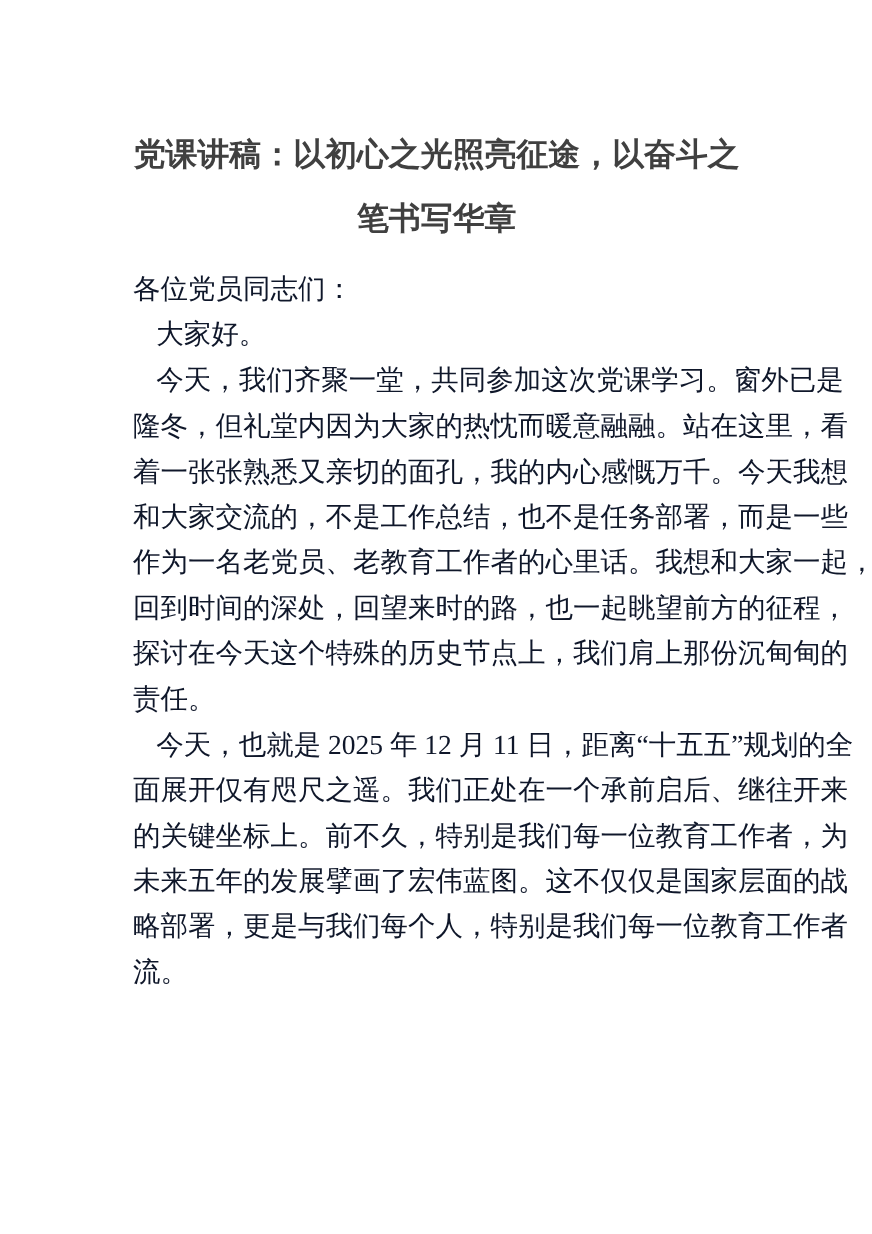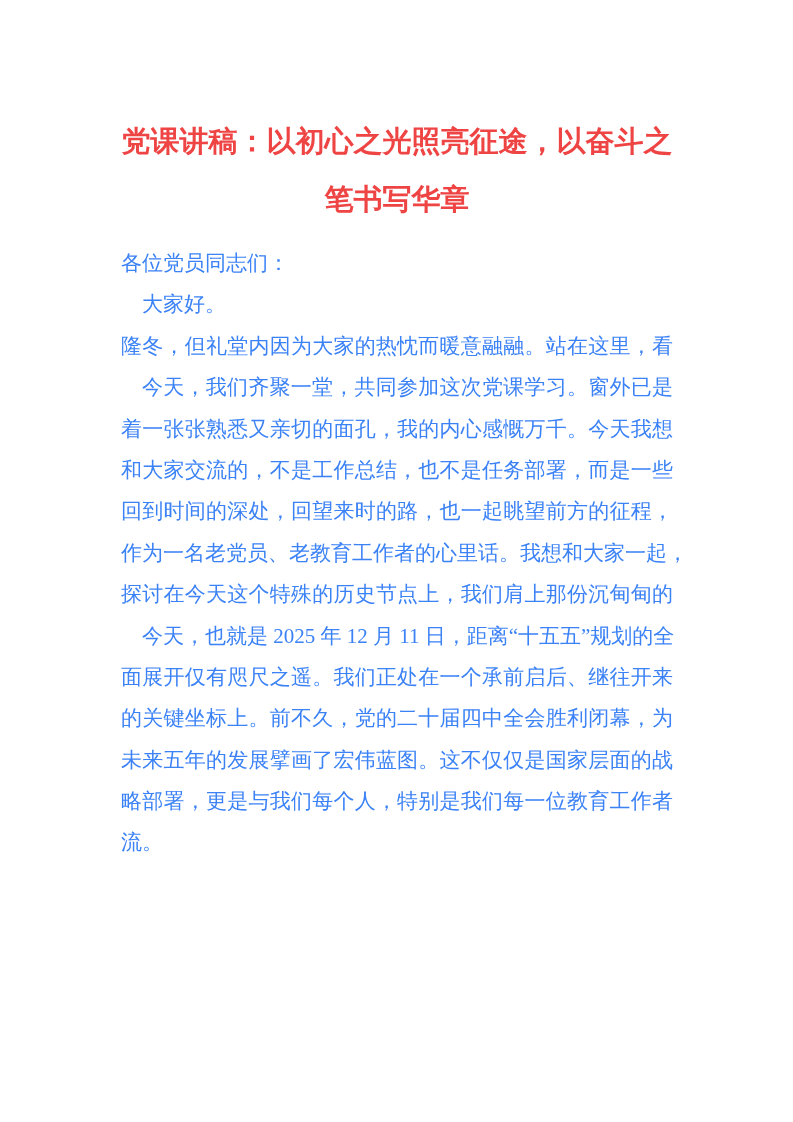--- a/index.html
+++ b/index.html
@@ -21,29 +21,29 @@
     left: 121px;
     top: 0;
     width: 552px;
   }
   .title {
     margin: 112px 0 0 0;
     font-size: 29px;
     line-height: 58px;
     font-weight: bold;
     text-align: center;
-    color: #ef4444;
+    color: #404040;
   }
   .title-line {
     height: 58px;
   }
   .body-text {
     margin-top: 15px;
-    font-size: 21px;
-    color: #3b82f6;
+    font-size: 25px;
+    color: #0f172a;
   }
   .line {
     height: 41.4px;
     line-height: 41.4px;
     text-align: justify;
     text-align-last: justify;
     white-space: nowrap;
   }
   .line.left {
     text-align: left;
@@ -60,29 +60,30 @@
   <div class="content">
 
     <h1 class="title">
       <div class="title-line">党课讲稿：以初心之光照亮征途，以奋斗之</div>
       <div class="title-line">笔书写华章</div>
     </h1>
 
     <div class="body-text">
       <div class="line left">各位党员同志们：</div>
       <div class="line left indent">大家好。</div>
+      <div class="line indent">今天，我们齐聚一堂，共同参加这次党课学习。窗外已是</div>
       <div class="line">隆冬，但礼堂内因为大家的热忱而暖意融融。站在这里，看</div>
-      <div class="line indent">今天，我们齐聚一堂，共同参加这次党课学习。窗外已是</div>
       <div class="line">着一张张熟悉又亲切的面孔，我的内心感慨万千。今天我想</div>
       <div class="line">和大家交流的，不是工作总结，也不是任务部署，而是一些</div>
+      <div class="line">作为一名老党员、老教育工作者的心里话。我想和大家一起，</div>
       <div class="line">回到时间的深处，回望来时的路，也一起眺望前方的征程，</div>
-      <div class="line">作为一名老党员、老教育工作者的心里话。我想和大家一起，</div>
       <div class="line">探讨在今天这个特殊的历史节点上，我们肩上那份沉甸甸的</div>
+      <div class="line left">责任。</div>
       <div class="line indent">今天，也就是 2025 年 12 月 11 日，距离“十五五”规划的全</div>
       <div class="line">面展开仅有咫尺之遥。我们正处在一个承前启后、继往开来</div>
-      <div class="line">的关键坐标上。前不久，党的二十届四中全会胜利闭幕，为</div>
+      <div class="line">的关键坐标上。前不久，特别是我们每一位教育工作者，为</div>
       <div class="line">未来五年的发展擘画了宏伟蓝图。这不仅仅是国家层面的战</div>
       <div class="line">略部署，更是与我们每个人，特别是我们每一位教育工作者</div>
       <div class="line left">流。</div>
     </div>
 
   </div>
 </div>
 
 </body></html>

